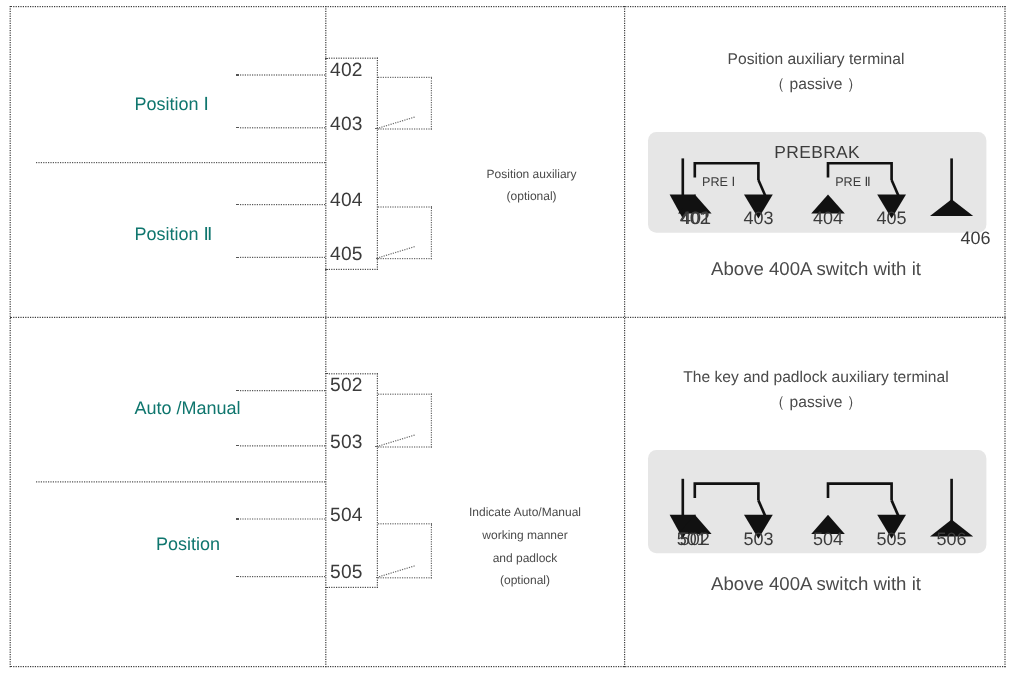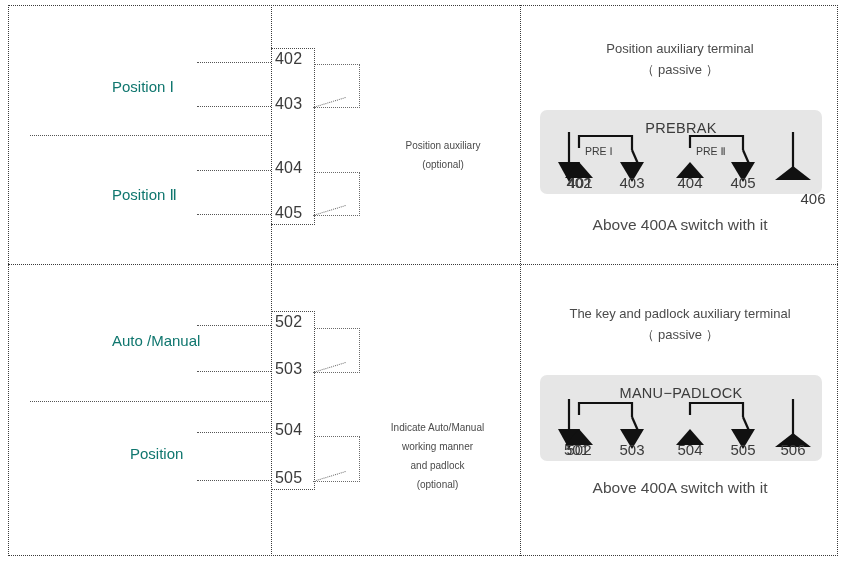--- a/index.html
+++ b/index.html
@@ -254,21 +254,20 @@
   <div class="desc" style="left:355px; top:378px; width:165px;margin-top:40px;">Indicate Auto/Manual
 working manner
 and padlock
 (optional)</div>
 
   <div class="panel-title" style="left:520px; top:303px;">The key and padlock auxiliary terminal
 （ passive ）</div>
 
   <div class="gray-panel" style="left:540px; top:375px; width:282px; height:86px;">
 
-    <div class="panel-heading" style="top:10px;">MANU−PADLOCK</div>
 
     <svg width="282" height="86" style="position:absolute;left:0;top:0;overflow:visible">
       <line x1="29" y1="24" x2="29" y2="58" stroke="#111" stroke-width="2.2"></line>
       <polygon points="18,54 40,54 29,74" fill="#111"></polygon>
       <polyline points="39,40 39,28 92,28 92,42" fill="none" stroke="#111" stroke-width="2.2"></polyline>
       <polygon points="25,70 53,70 39,54" fill="#111"></polygon>
       <line x1="92" y1="42" x2="99" y2="58" stroke="#111" stroke-width="2.2"></line>
       <polygon points="80,54 104,54 92,74" fill="#111"></polygon>
       <polyline points="150,40 150,28 203,28 203,42" fill="none" stroke="#111" stroke-width="2.2"></polyline>
       <polygon points="136,70 164,70 150,54" fill="#111"></polygon>

